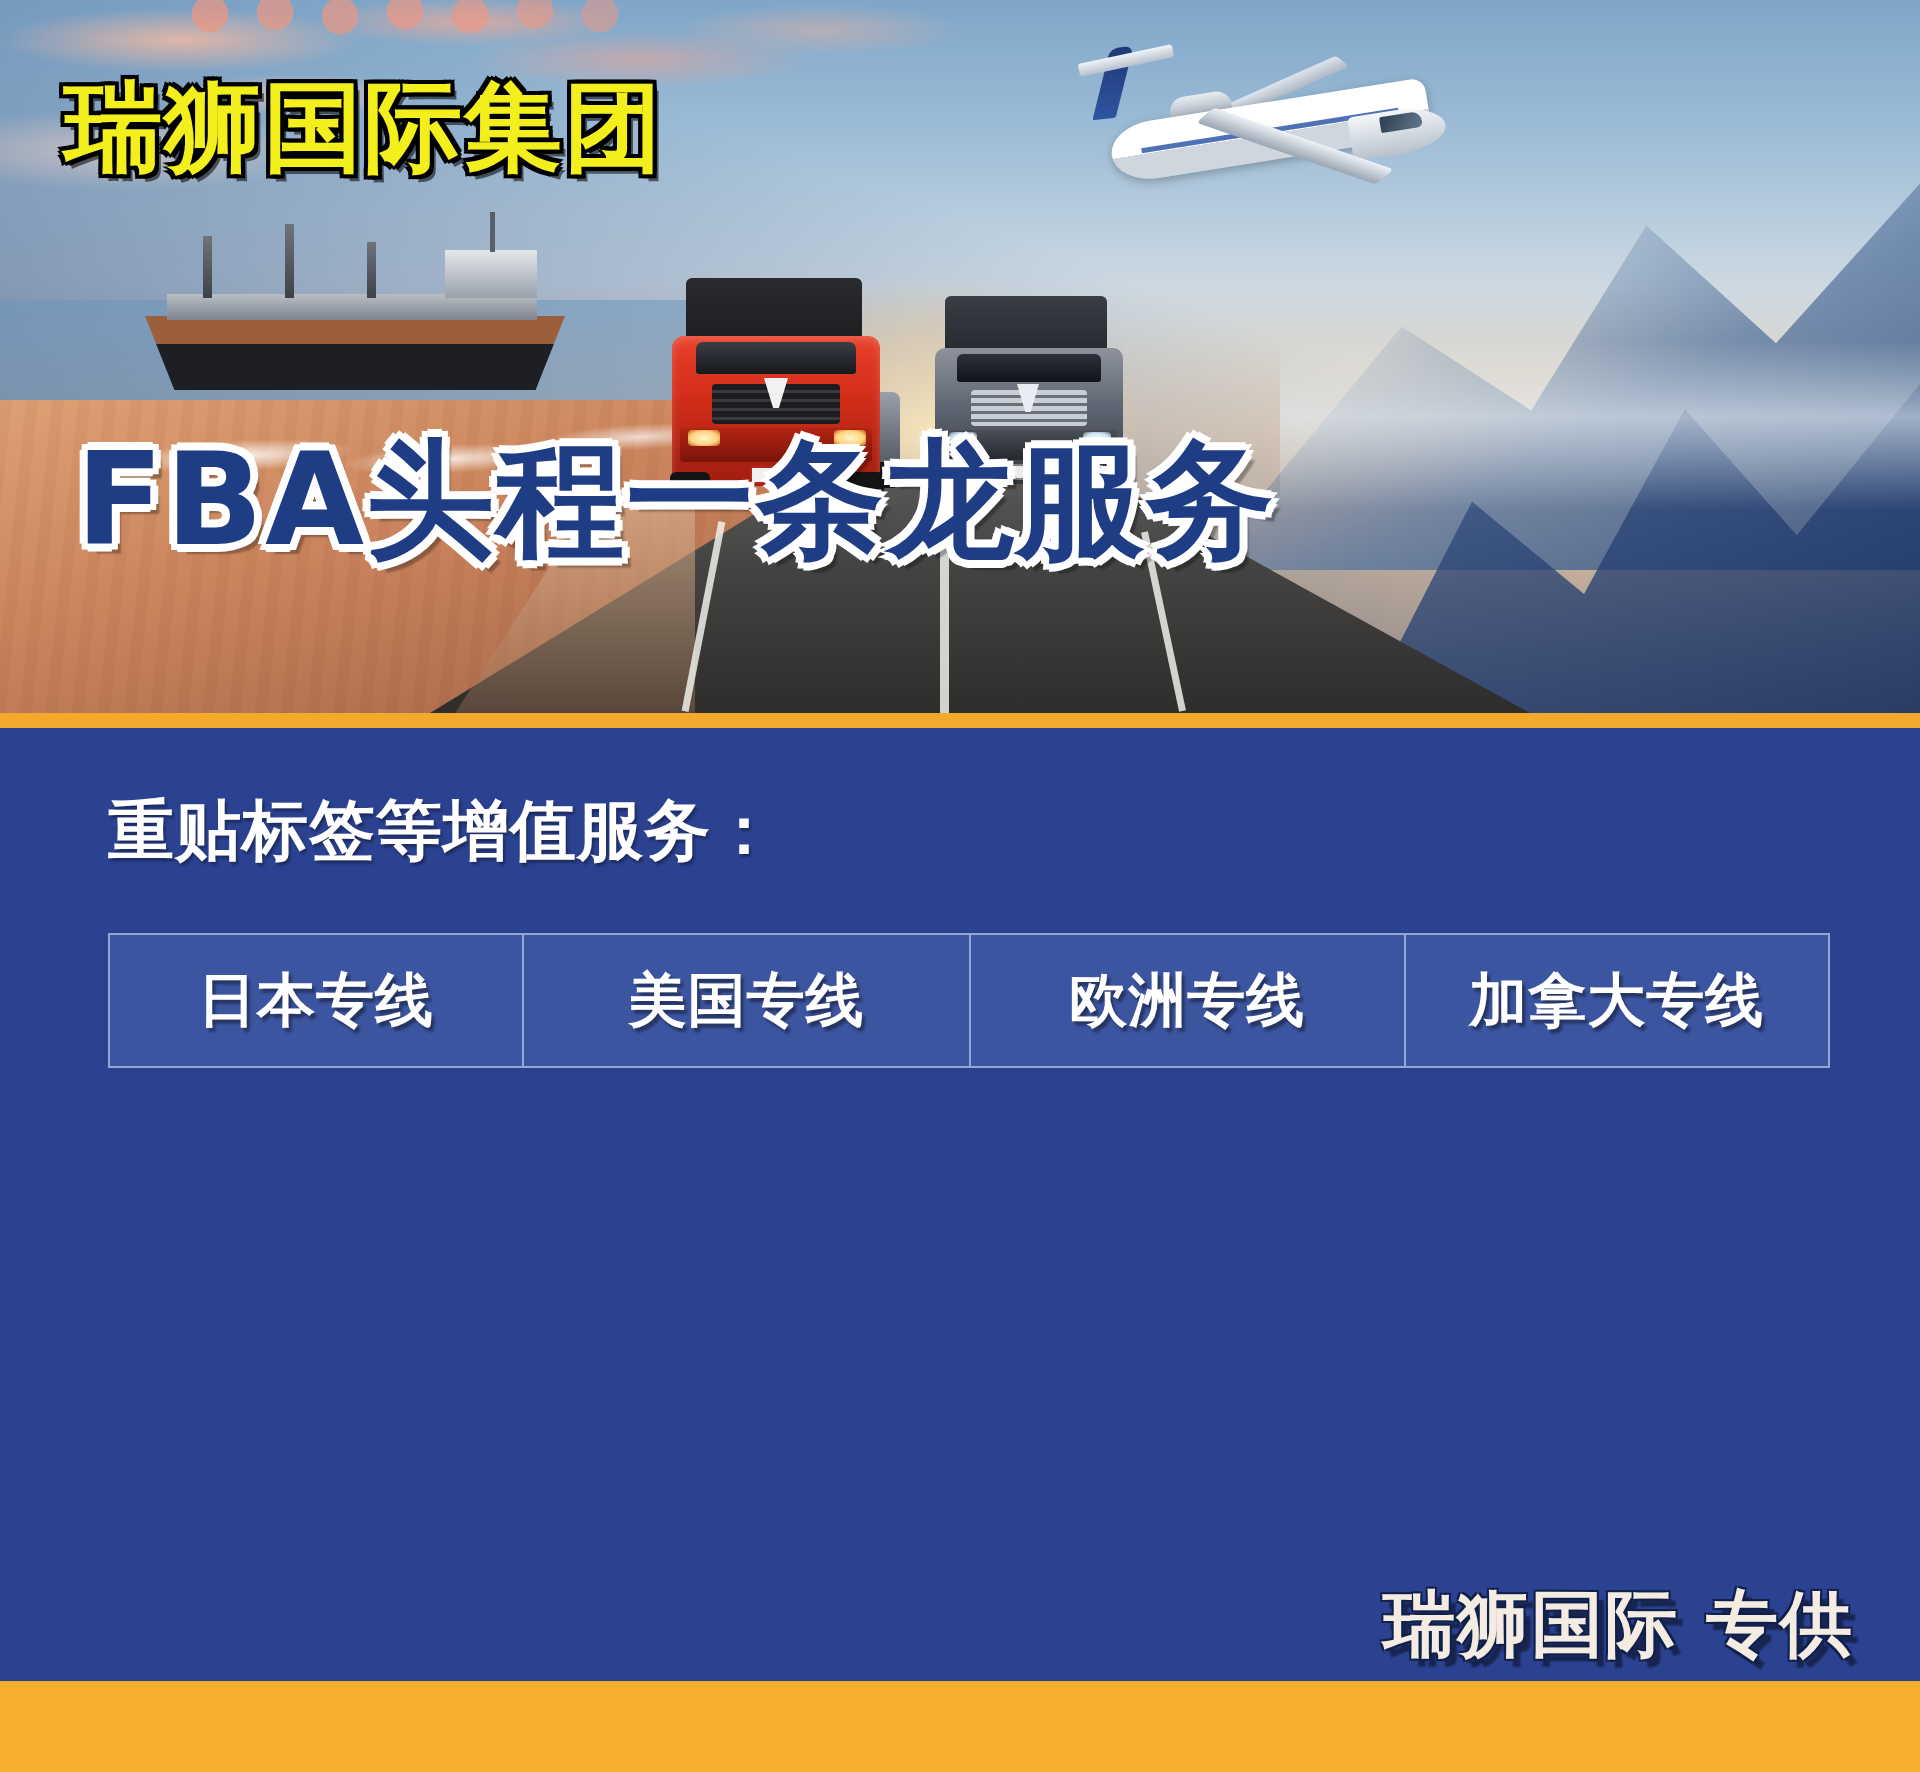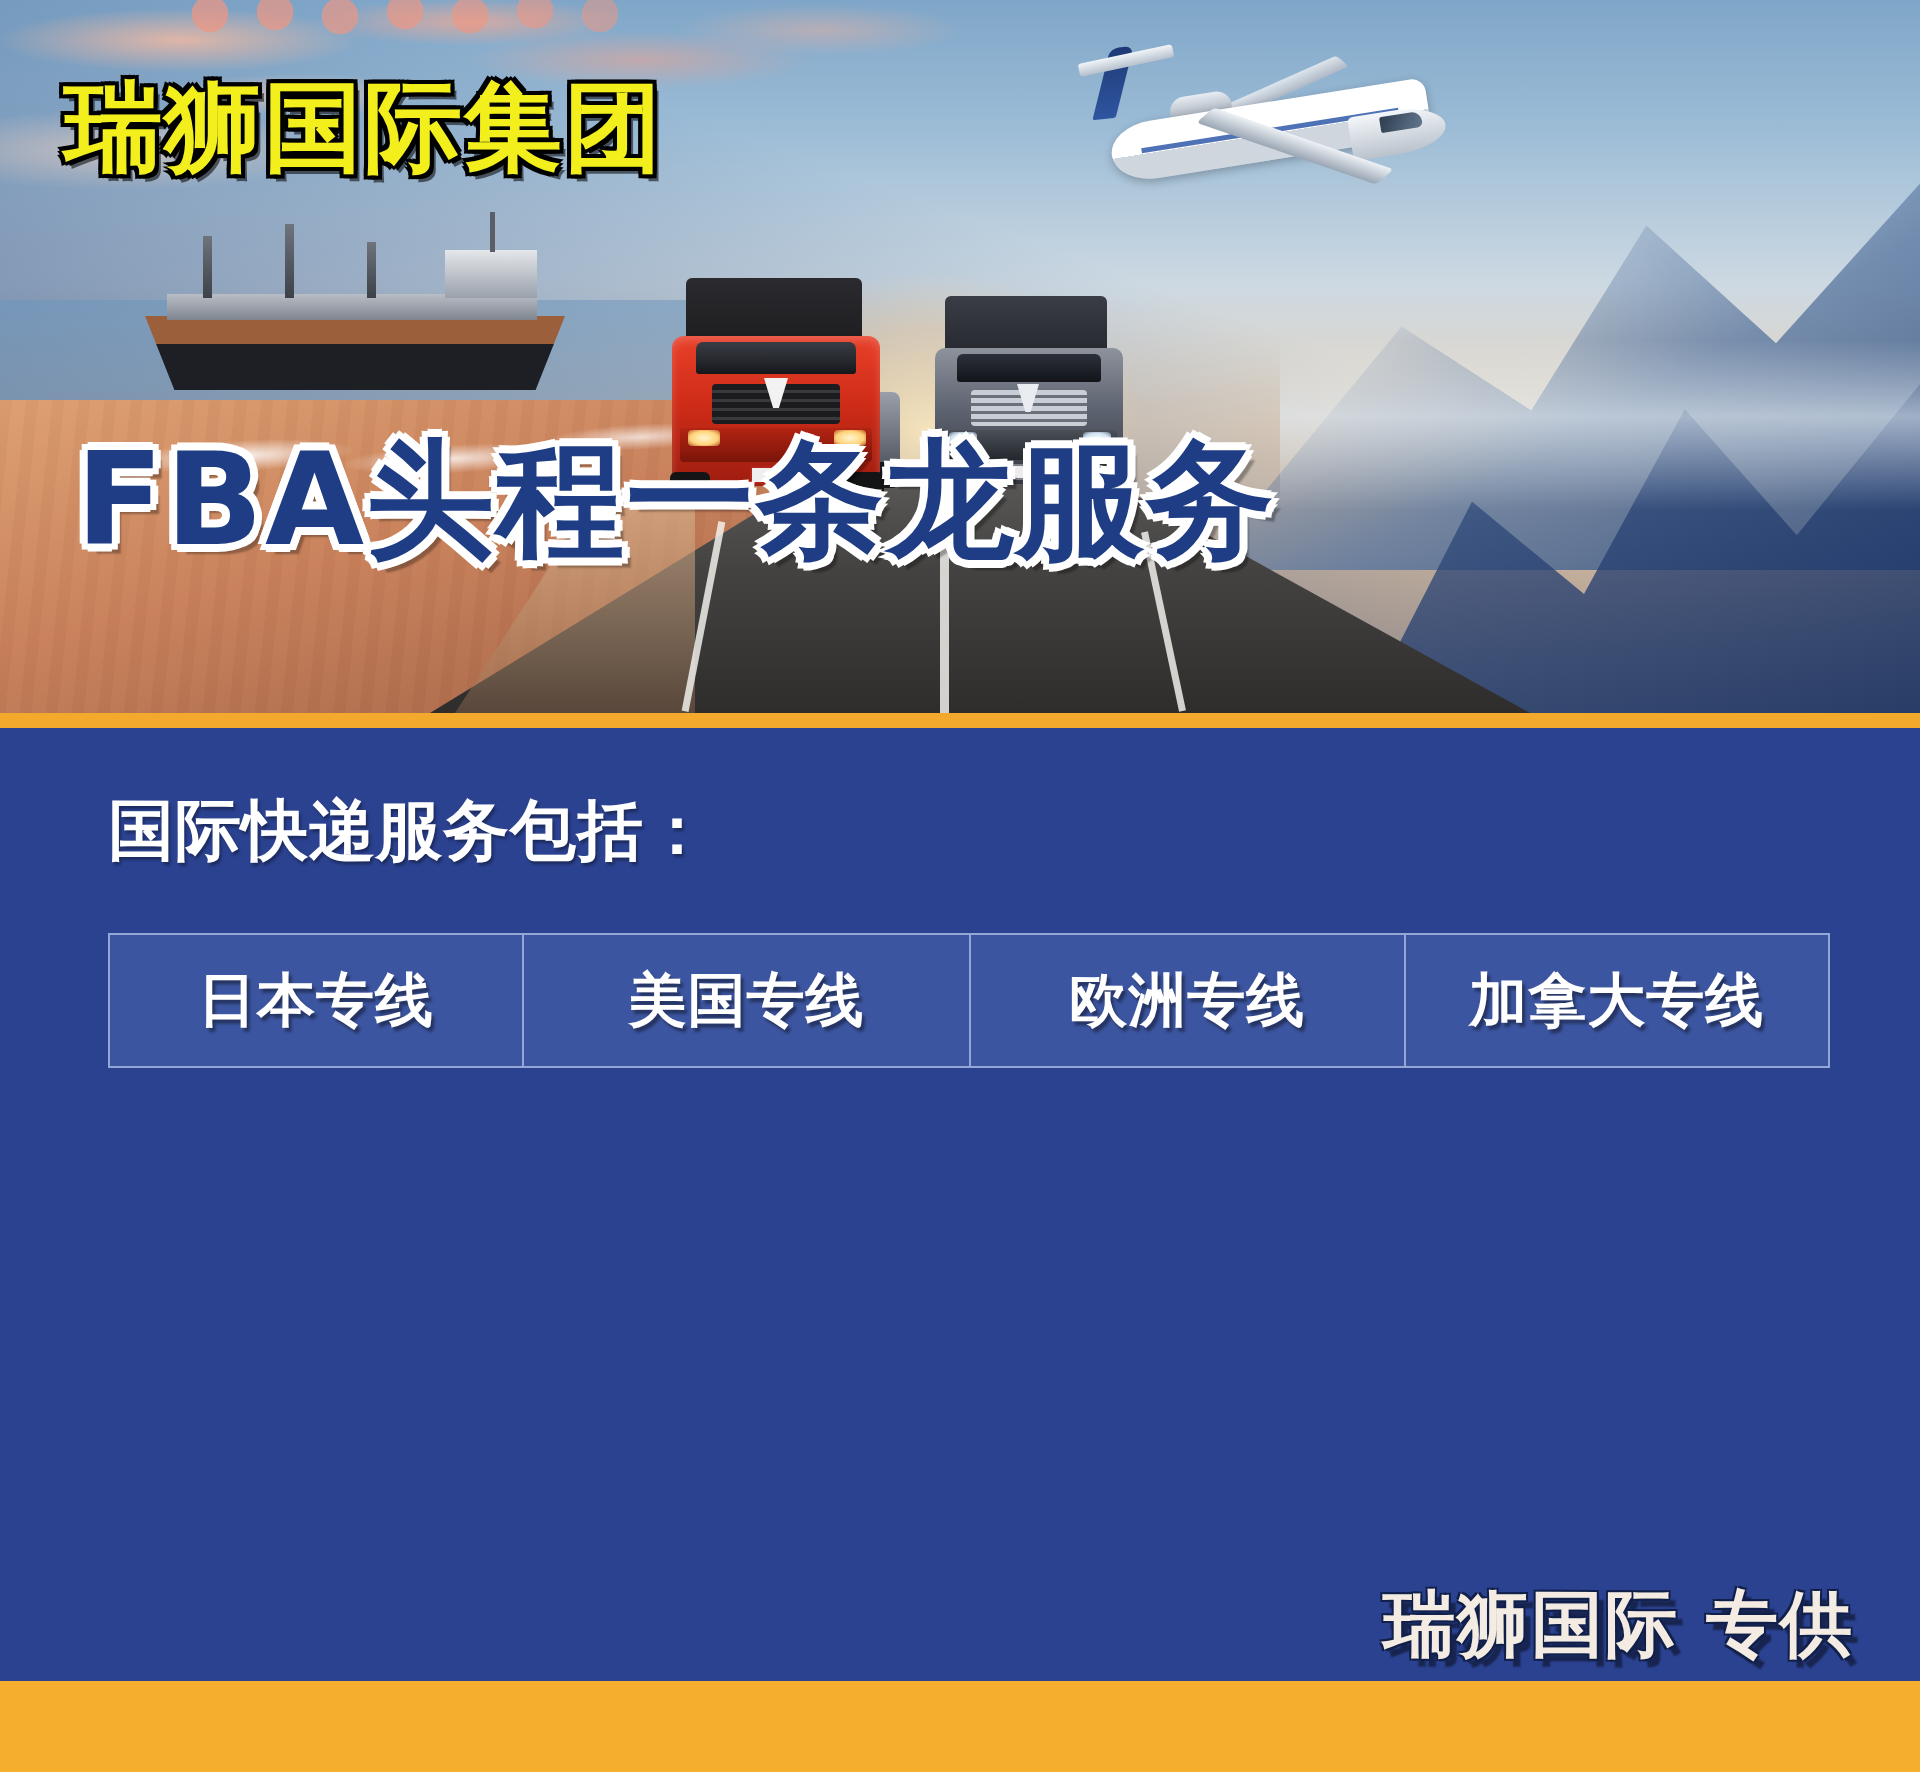--- a/index.html
+++ b/index.html
@@ -505,21 +505,21 @@
 
     <div class="logo-text">瑞狮国际集团</div>
 
     <div class="headline">FBA头程一条龙服务</div>
   </div>
 
   <div class="divider-gold"></div>
 
   <div class="panel"></div>
 
-  <div class="section-title">国际快递服务包括：</div>
+  <div class="section-title">重贴标签等增值服务：</div>
 
   <table class="svc-table">
     <tbody>
       <tr>
         <td class="col1">日本专线</td>
         <td class="col2">美国专线</td>
         <td class="col3">欧洲专线</td>
         <td class="col4">加拿大专线</td>
       </tr>
     </tbody>

